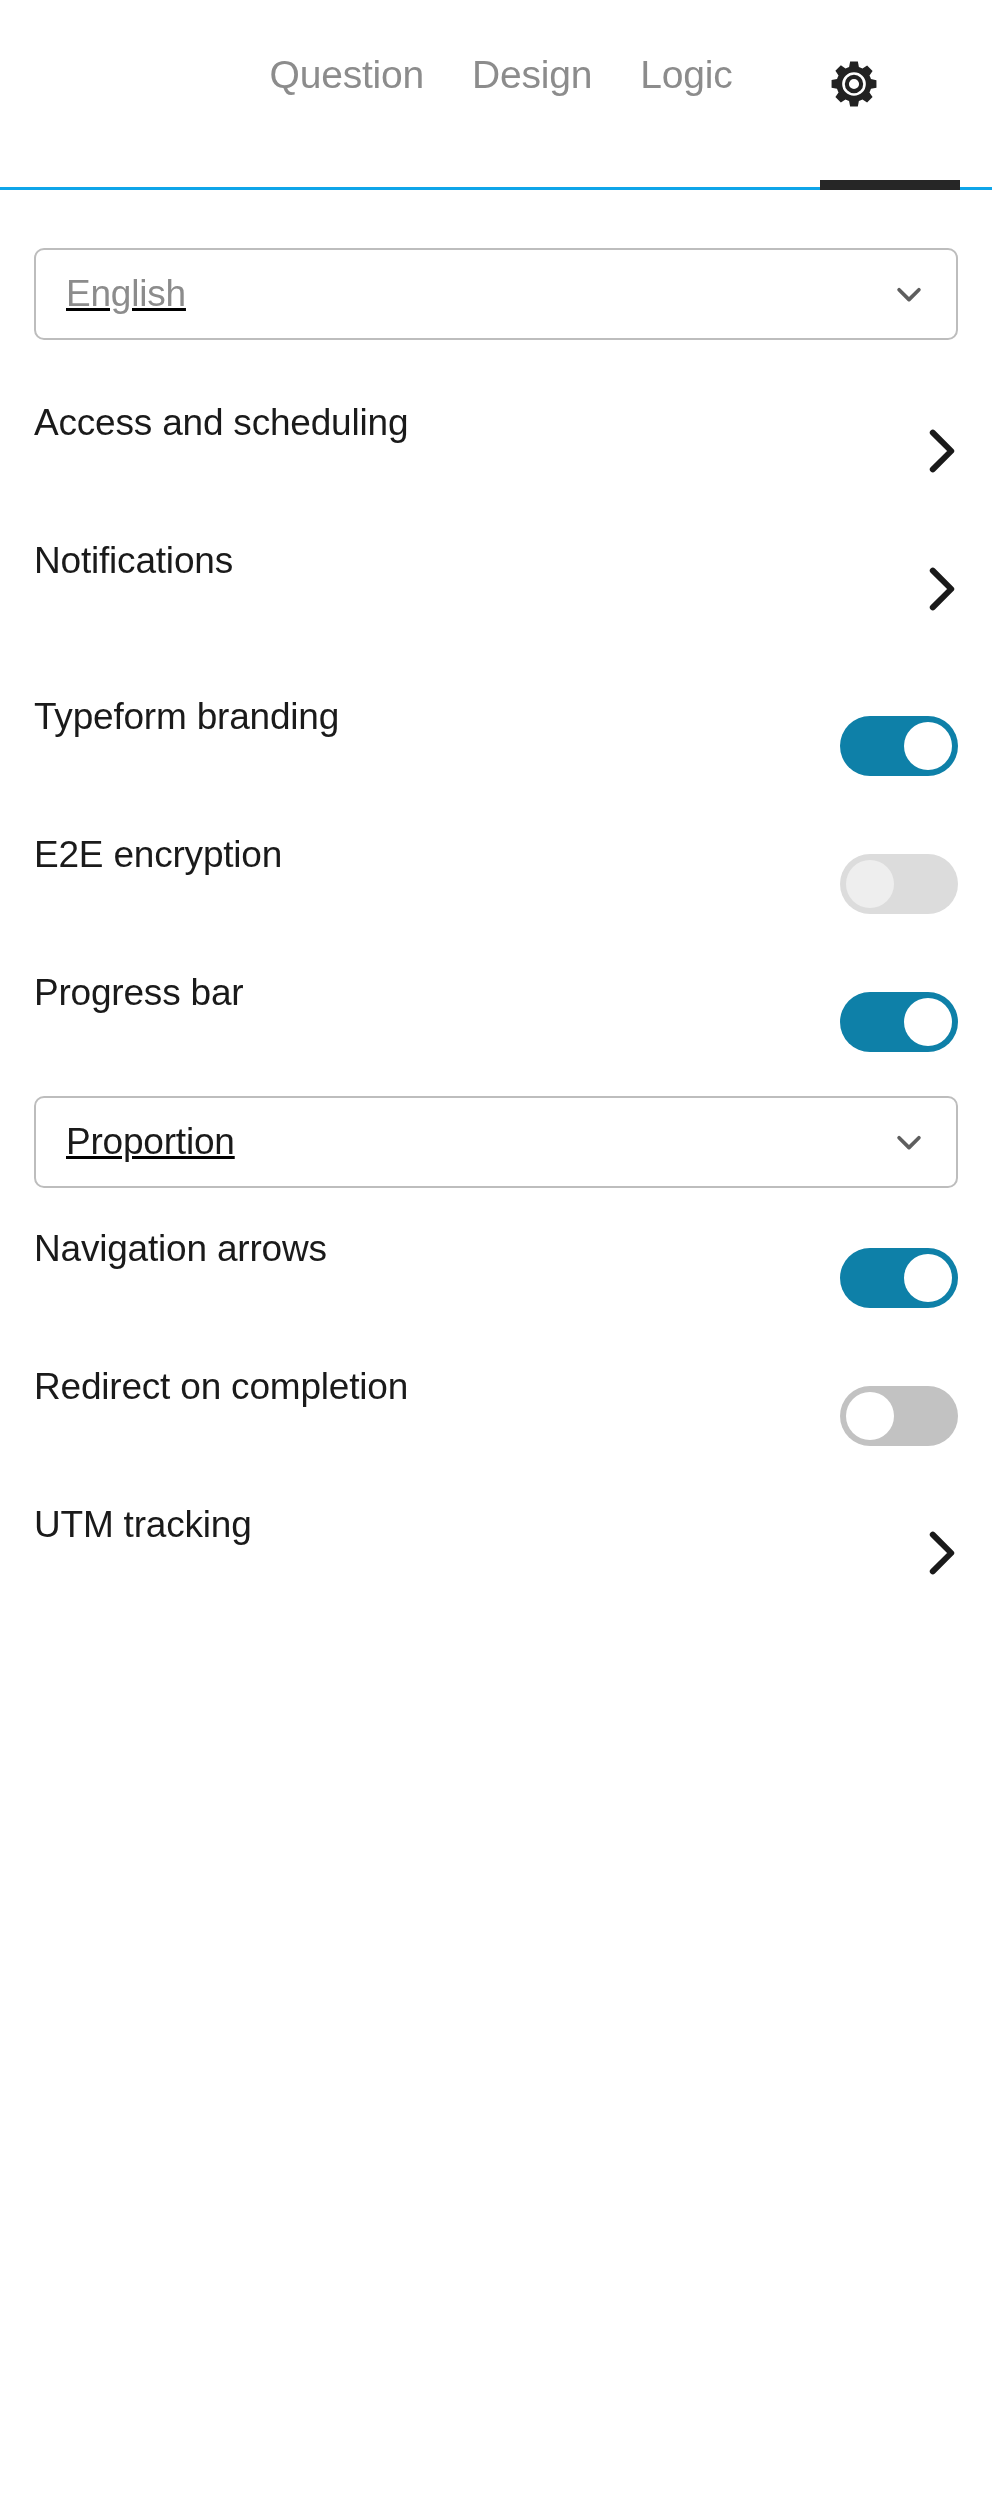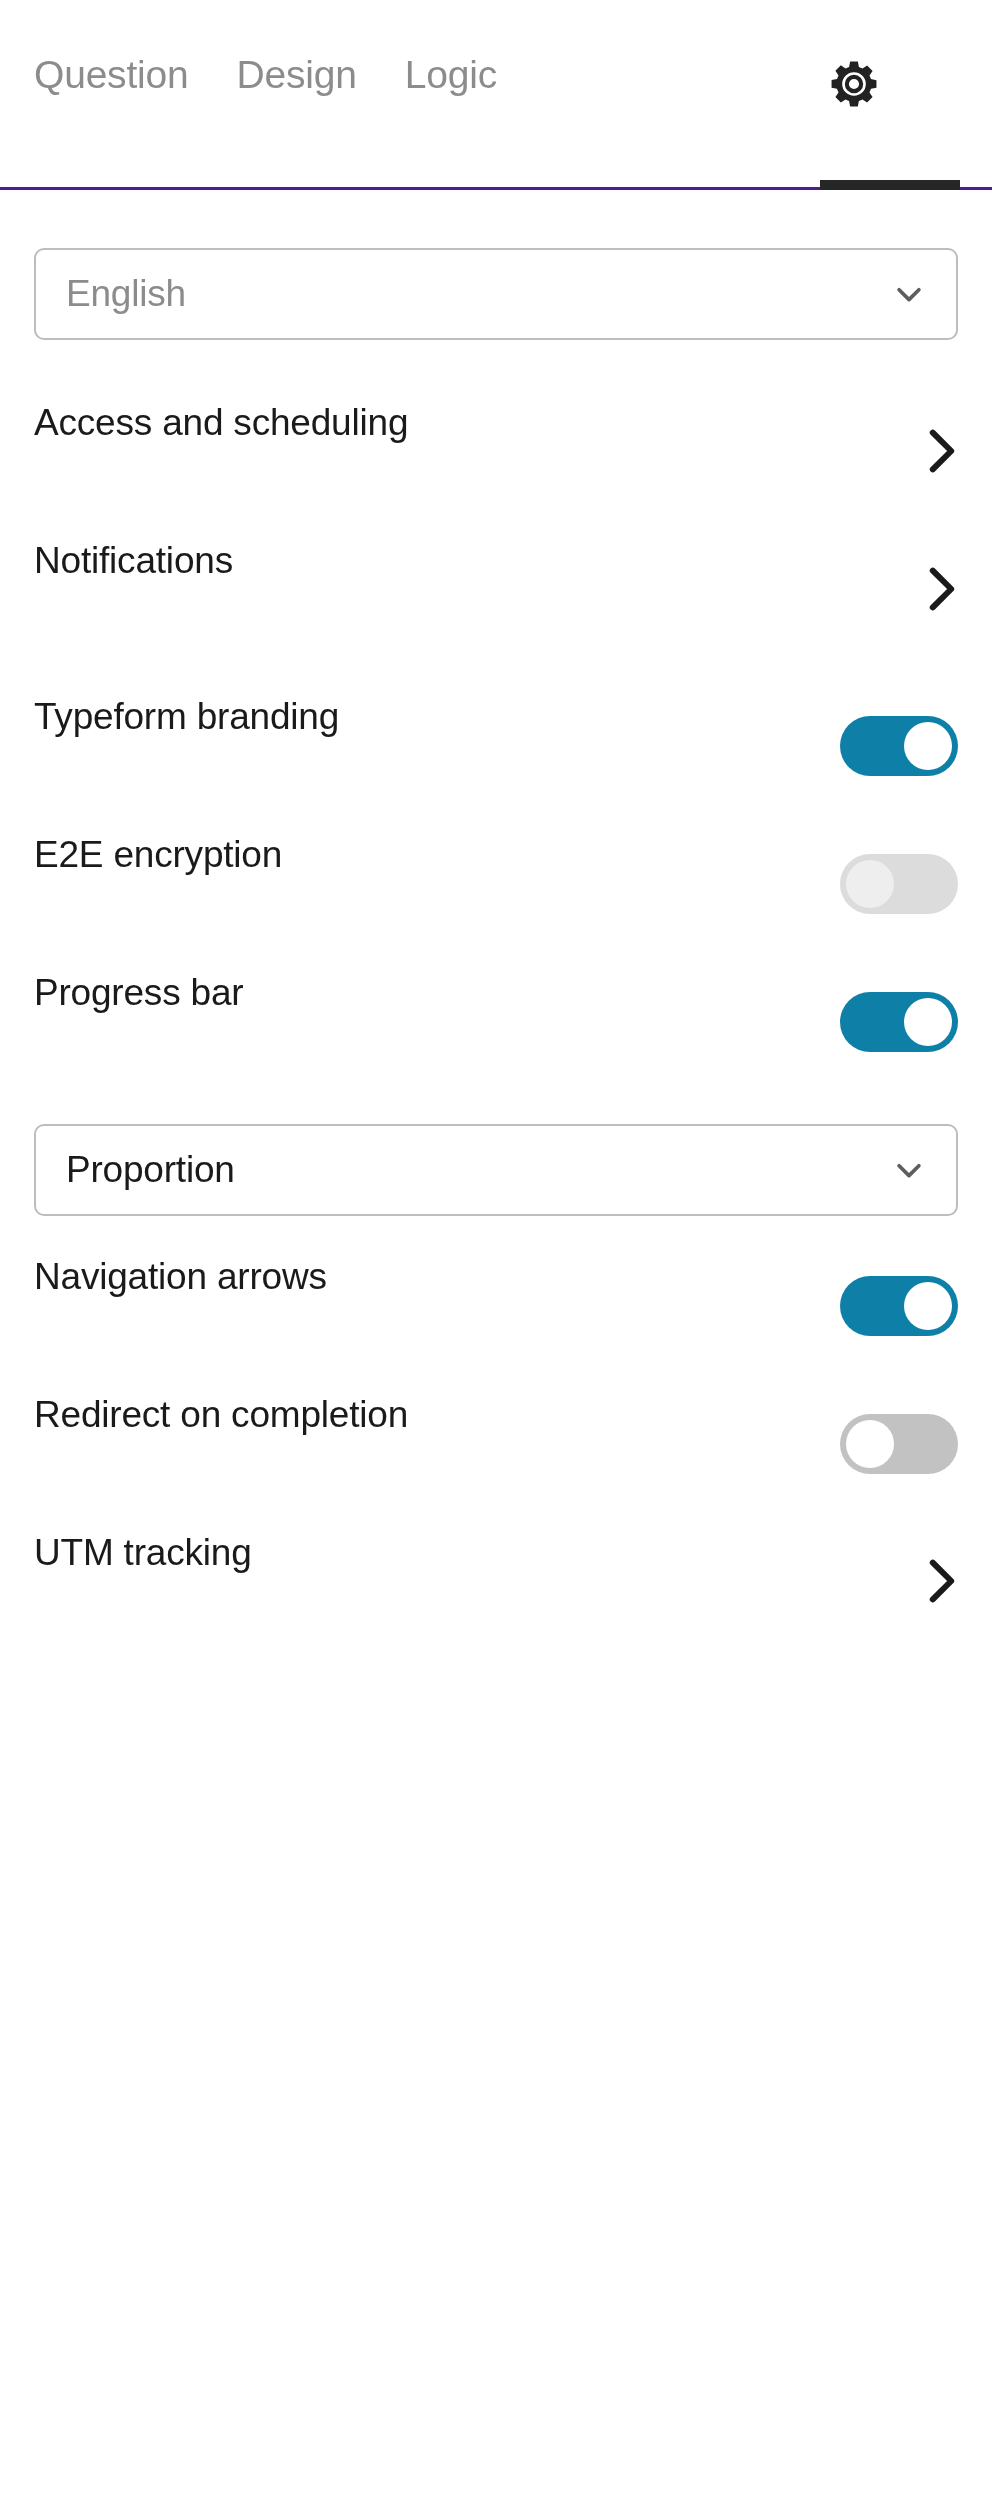--- a/index.html
+++ b/index.html
@@ -17,23 +17,24 @@
     height: 2512px;
     position: relative;
     background: #ffffff;
     overflow: hidden;
   }
 
   
   .tabbar {
     position: relative;
     height: 190px;
-    border-bottom: 3px solid #4c1d95;
+    border-bottom: 3px solid #0ea5e9;
     display: flex;
     align-items: flex-start;
+    justify-content: center;
   }
 
   .tabs {
     display: flex;
     align-items: center;
     height: 150px;
     padding-left: 34px;
     gap: 0;
   }
 
@@ -75,20 +76,21 @@
     font-size: 36px;
     font-weight: bold;
     color: #1a1a1a;
     padding: 62px 0 0 34px;
     letter-spacing: -0.3px;
   }
 
   
   .select-wrap {
     margin: 58px 34px 0 34px;
+    text-decoration: underline;
   }
   .select {
     position: relative;
     height: 92px;
     border: 2px solid #bdbdbd;
     border-radius: 10px;
     display: flex;
     align-items: center;
     padding: 0 30px;
     background: #ffffff;
@@ -278,21 +280,21 @@
     <div class="row">
       <span class="row-label">Progress bar</span>
       <span class="row-right">
         <span class="toggle on">
           <span class="knob"></span>
         </span>
       </span>
     </div>
   </div>
 
-  <div class="select-wrap" style="margin-top:32px;">
+  <div class="select-wrap" style="margin-top:4px;">
     <div class="select dark">
       <span class="select-value">Proportion</span>
       <span class="chev-down">
         <svg width="34" height="34" viewBox="0 0 24 24" aria-hidden="true">
           <path d="M5 9l7 7 7-7" fill="none" stroke="#5e5e5e" stroke-width="2.6" stroke-linecap="round" stroke-linejoin="round"></path>
         </svg>
       </span>
     </div>
   </div>
 

